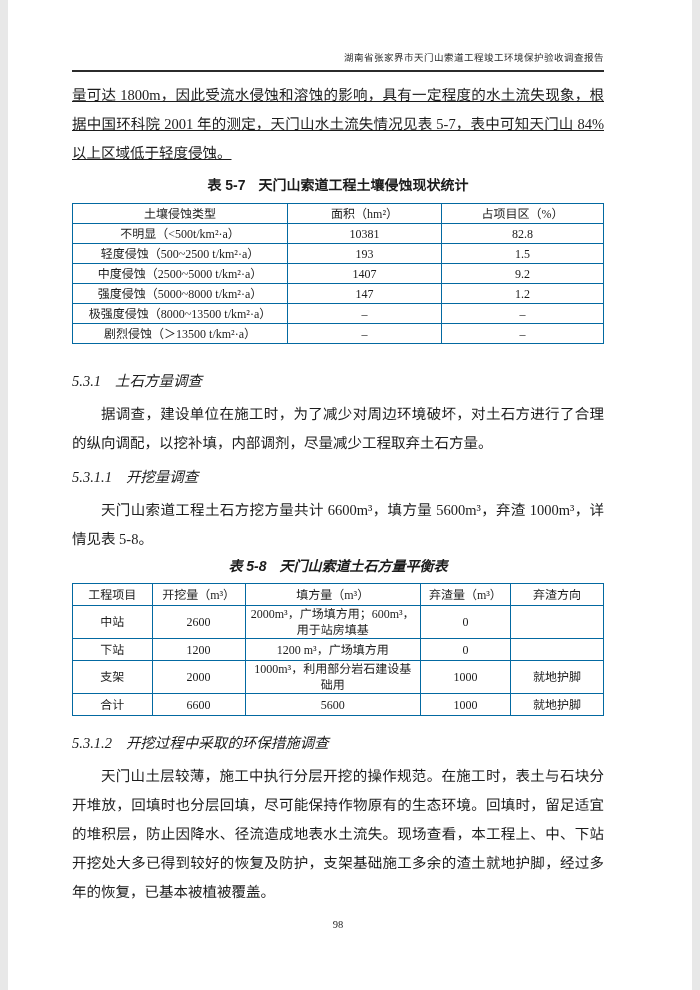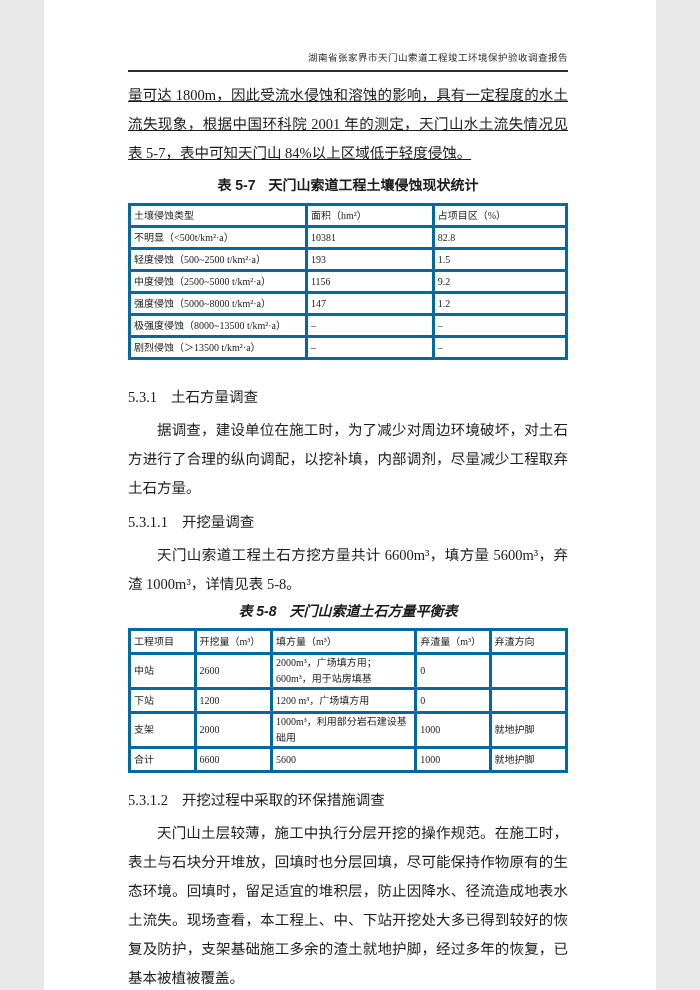--- a/index.html
+++ b/index.html
@@ -1,22 +1,22 @@
 <!DOCTYPE html>
 <html lang="zh-CN"><head>
 <meta charset="utf-8">
 <style>
   html,body { margin:0; padding:0; background:#e8e8e8; }
   .page {
     position:relative;
-    width:612px; height:990px;
+    width:684px; height:990px;
     margin:0 auto;
     background:#ffffff;
     box-sizing:border-box;
-    padding:50px 88px 0 84px;
+    padding:50px 88px 0 64px;
     font-family:"Liberation Serif","DejaVu Serif",serif;
     color:#1c1c1c;
   }
   .doc-header {
     text-align:right;
     font-size:9.5px;
     letter-spacing:0.5px;
     color:#2a2a2a;
     padding-bottom:6px;
     border-bottom:2px solid #2b2b2b;
@@ -39,37 +39,38 @@
   }
   .caption1 { margin-top:7px; margin-bottom:8px; }
   .caption2 { margin-top:2px; margin-bottom:7px;font-style:italic; }
   .caption .cap-label { margin-right:13px; }
   table {
     width:100%;
     border-collapse:collapse;
     table-layout:fixed;
   }
   td, th {
-    border:3px solid #0369a1;
-    text-align:left;
+    border:1px solid #0369a1;
+    text-align:center;
     vertical-align:middle;
     font-weight:normal;
     padding:0 3px;
-    font-size:10px;
+    font-size:12px;
     line-height:16px;
     overflow:hidden;
   }
   .tbl1 td, .tbl1 th { height:19px; }
   .tbl2 td, .tbl2 th { height:21px; }
   .heading {
     font-size:14.5px;
     line-height:20px;
     margin:0;
     font-weight:normal;
     display:flex;
+    font-style:italic;
   }
   .heading .sec-num { margin-right:14px; }
   .h531  { margin-top:27px; margin-bottom:9px; }
   .h5311 { margin-top:9px;  margin-bottom:9px;align-items:flex-end; }
   .h5312 { margin-top:17px; margin-bottom:9px; }
   .pg-num {
     text-align:center;
     font-size:10.5px;
     margin-top:12px;
   }
@@ -106,21 +107,21 @@
       <td>10381</td>
       <td>82.8</td>
     </tr>
     <tr>
       <td>轻度侵蚀（500~2500 t/km²·a）</td>
       <td>193</td>
       <td>1.5</td>
     </tr>
     <tr>
       <td>中度侵蚀（2500~5000 t/km²·a）</td>
-      <td>1156</td>
+      <td>1407</td>
       <td>9.2</td>
     </tr>
     <tr>
       <td>强度侵蚀（5000~8000 t/km²·a）</td>
       <td>147</td>
       <td>1.2</td>
     </tr>
     <tr>
       <td>极强度侵蚀（8000~13500 t/km²·a）</td>
       <td>–</td>

